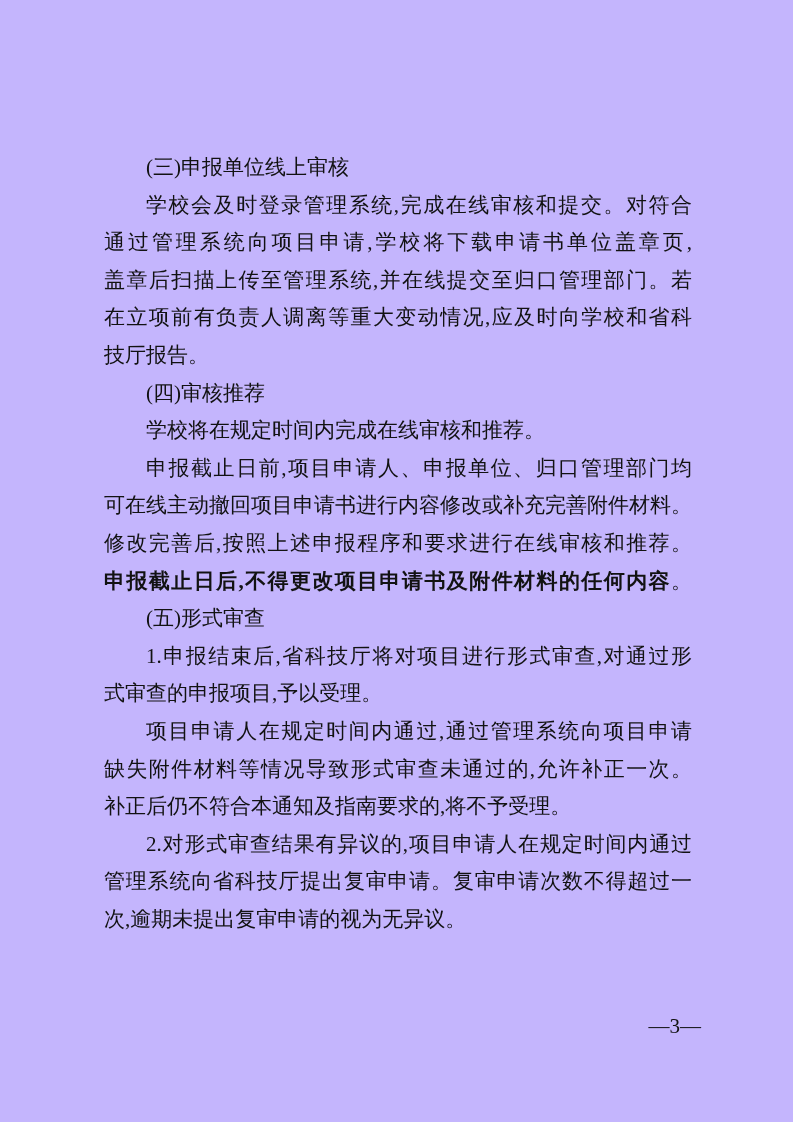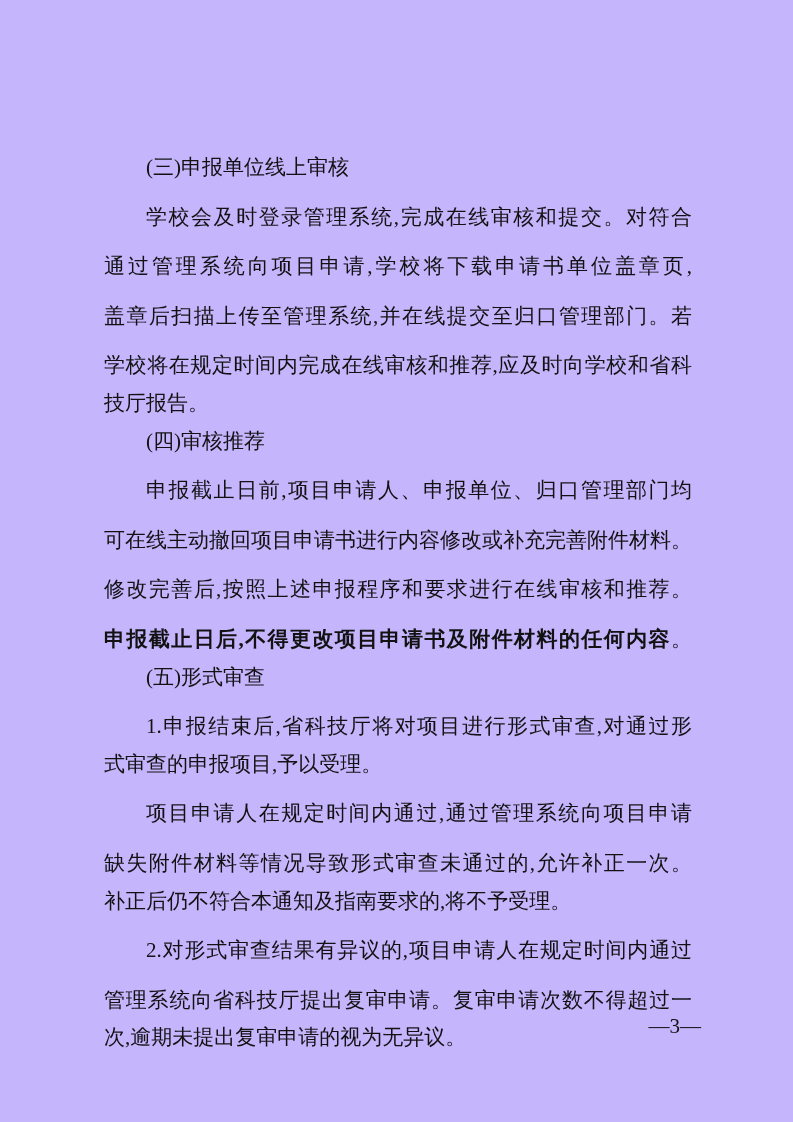--- a/index.html
+++ b/index.html
@@ -29,21 +29,20 @@
     height: 37.6px;
     text-align: left;
   }
   .line.indent {
     text-indent: 2em;
   }
   .line.justify {
     text-align: justify;
     text-align-last: justify;
     text-justify: inter-character;
-    margin-top: 12px;
   }
   .bold {
     font-weight: bold;
   }
   .footer {
     position: absolute;
     top: 1012px;
     right: 116px;
     font-size: 21px;
     line-height: 28px;
@@ -54,25 +53,26 @@
 <body>
 
 <div class="page">
   <div class="content">
 
     <div class="line indent">(三)申报单位线上审核</div>
 
     <div class="line indent justify">学校会及时登录管理系统,完成在线审核和提交。对符合</div>
     <div class="line justify">通过管理系统向项目申请,学校将下载申请书单位盖章页,</div>
     <div class="line justify">盖章后扫描上传至管理系统,并在线提交至归口管理部门。若</div>
-    <div class="line justify">学校将在规定时间内完成在线审核和推荐,应及时向学校和省科</div>
+    <div class="line justify">在立项前有负责人调离等重大变动情况,应及时向学校和省科</div>
     <div class="line">技厅报告。</div>
 
     <div class="line indent">(四)审核推荐</div>
 
+    <div class="line indent">学校将在规定时间内完成在线审核和推荐。</div>
     <div class="line indent justify">申报截止日前,项目申请人、申报单位、归口管理部门均</div>
     <div class="line justify">可在线主动撤回项目申请书进行内容修改或补充完善附件材料。</div>
     <div class="line justify">修改完善后,按照上述申报程序和要求进行在线审核和推荐。</div>
 
     <div class="line justify"><span class="bold">申报截止日后,不得更改项目申请书及附件材料的任何内容</span><span>。</span></div>
 
     <div class="line indent">(五)形式审查</div>
 
     <div class="line indent justify">1.申报结束后,省科技厅将对项目进行形式审查,对通过形</div>
     <div class="line">式审查的申报项目,予以受理。</div>

